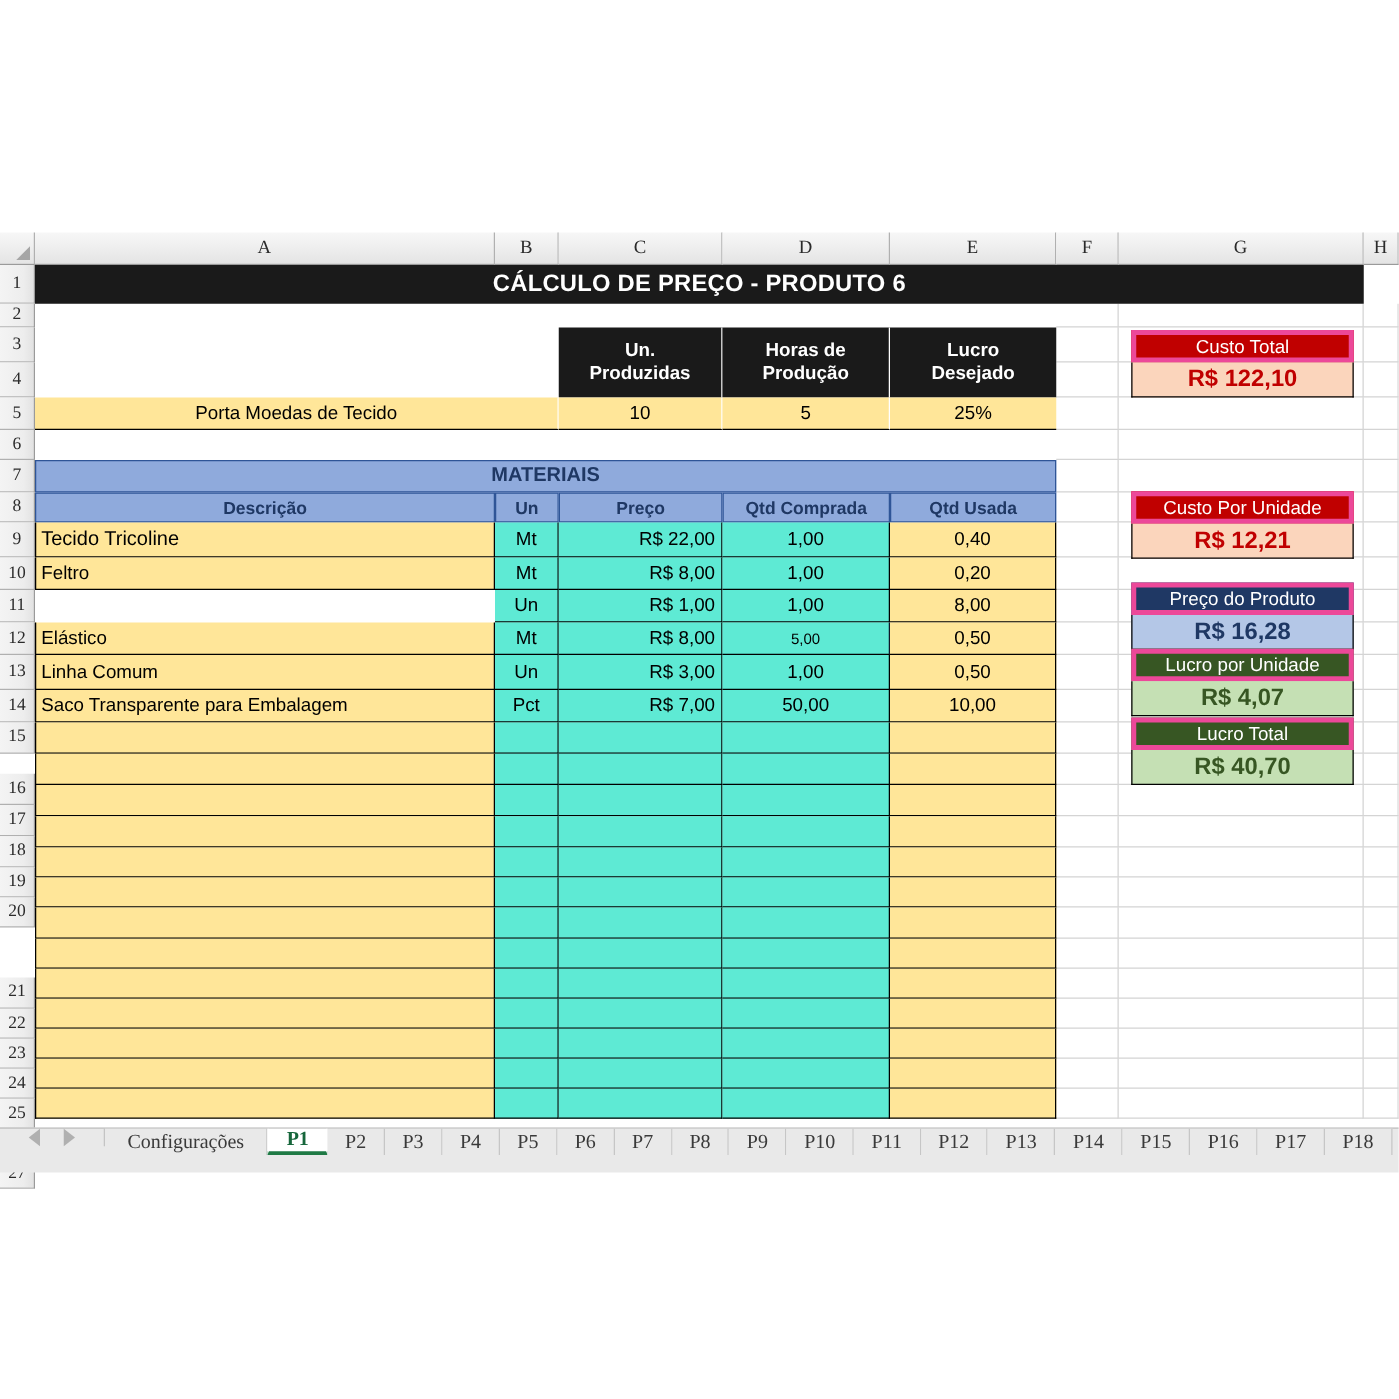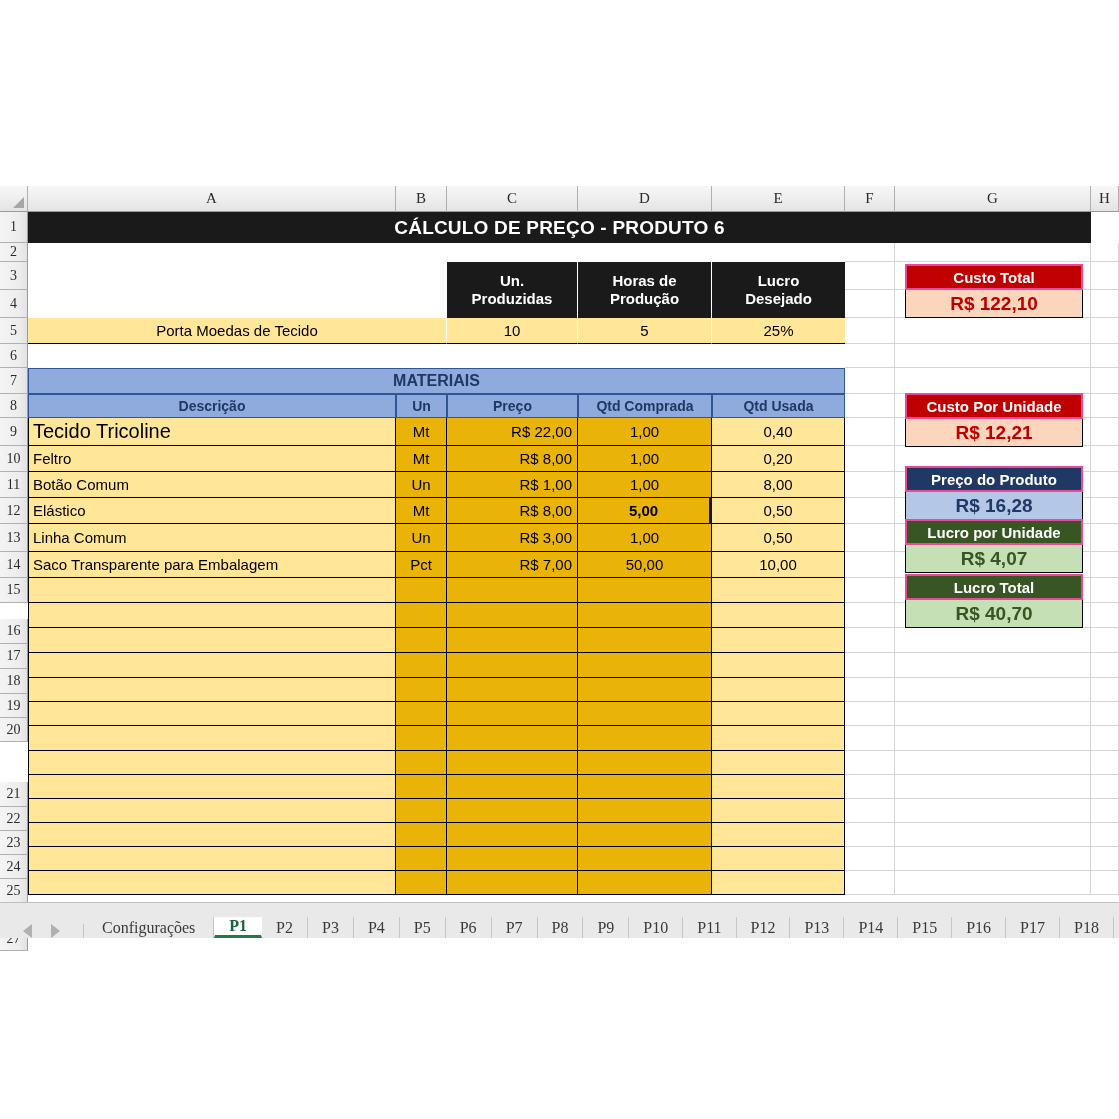--- a/index.html
+++ b/index.html
@@ -102,54 +102,54 @@
   }
   .title-band { font-size: 19px; letter-spacing: .2px; }
   .hdr-dark {
     background: #1a1a1a; color: #ffffff; font-weight: bold;
     font-size: 15px; line-height: 1.18;
     text-align: center;
     flex-direction: column;
     justify-content: center;
   }
   .yellow { background: #ffe699; }
-  .gray   { background: #eab308; }
+  .gray   { background: #5eead4; }
   .blue-hdr {
     background: #8faadc; color: #1f3864; font-weight: bold;
     border: 1px solid #2f5597;
   }
   .mat-title {
     background: #8faadc; color: #1f3864; font-weight: bold; font-size: 16px;
     border: 1px solid #2f5597;
   }
   .gridline { border-right: 1px solid #d4d4d4; border-bottom: 1px solid #d4d4d4; }
 
   
   .card { position: absolute; }
   .card-hd {
     height: 26px;
     display: flex; align-items: center; justify-content: center;
-    font-weight: bold; font-size: 15px; color: #ffffff;
-    border: 2px solid #ec4899;
+    font-weight: normal; font-size: 15px; color: #ffffff;
+    border: 4px solid #ec4899;
   }
   .card-vl {
     height: 28px;
     display: flex; align-items: center; justify-content: center;
     font-weight: bold; font-size: 19px;
     border: 1px solid #000; border-top: none;
   }
 
   
   #tabbar {
     position: absolute;
     left: 0; top: 902px;
     width: 1119px; height: 36px;
     background: #e9e9e9;
     border-top: 1px solid #bfbfbf;
-    display: flex; align-items: flex-end;
+    display: flex; align-items: flex-start;
   }
   .navarrows {
     width: 84px; display: flex; align-items: center;
     justify-content: space-around;
     border-right: 1px solid #c4c4c4;
     padding: 0 14px;
   }
   .arrow { width: 0; height: 0; opacity: .45; }
   .arrow-l { border-top: 7px solid transparent; border-bottom: 7px solid transparent; border-right: 9px solid #6b6b6b; }
   .arrow-r { border-top: 7px solid transparent; border-bottom: 7px solid transparent; border-left: 9px solid #6b6b6b; }
@@ -319,39 +319,38 @@
         <div class="cell yellow c-center" style="left: 0px; top: 106px; width: 419px; height: 26px;;border-bottom:1px solid #000;border-right:1px solid #fff;font-size:15px;">Porta Moedas de Tecido</div>
         <div class="cell yellow c-center" style="left: 419px; top: 106px; width: 131px; height: 26px;;border-bottom:1px solid #000;border-right:1px solid #fff;font-size:15px;">10</div>
         <div class="cell yellow c-center" style="left: 550px; top: 106px; width: 134px; height: 26px;;border-bottom:1px solid #000;border-right:1px solid #fff;font-size:15px;">5</div>
         <div class="cell yellow c-center" style="left: 684px; top: 106px; width: 133px; height: 26px;;border-bottom:1px solid #000;font-size:15px;">25%</div>
         <div class="cell mat-title c-center" style="left: 0px; top: 156px; width: 817px; height: 26px;">MATERIAIS</div>
         <div class="cell blue-hdr c-center" style="left: 0px; top: 182px; width: 368px; height: 24px;;font-size:14px;">Descrição</div>
         <div class="cell blue-hdr c-center" style="left: 368px; top: 182px; width: 51px; height: 24px;;font-size:14px;">Un</div>
         <div class="cell blue-hdr c-center" style="left: 419px; top: 182px; width: 131px; height: 24px;;font-size:14px;">Preço</div>
         <div class="cell blue-hdr c-center" style="left: 550px; top: 182px; width: 134px; height: 24px;;font-size:14px;">Qtd Comprada</div>
         <div class="cell blue-hdr c-center" style="left: 684px; top: 182px; width: 133px; height: 24px;;font-size:14px;">Qtd Usada</div>
-        <div class="cell yellow c-left" style="left: 0px; top: 206px; width: 368px; height: 28px;;border-bottom:1px solid #000;border-left:1px solid #000;border-right:1px solid #000;font-size:20px;">Tecido Tricoline</div>
+        <div class="cell yellow c-left" style="left: 0px; top: 206px; width: 368px; height: 28px;;border-bottom:1px solid #000;border-left:1px solid #000;border-right:1px solid #000;font-size:16px;">Tecido Tricoline</div>
         <div class="cell gray c-center" style="left: 368px; top: 206px; width: 51px; height: 28px;;border-bottom:1px solid #000;border-right:1px solid #000;font-size:15px;">Mt</div>
         <div class="cell gray c-right" style="left: 419px; top: 206px; width: 131px; height: 28px;;border-bottom:1px solid #000;border-right:1px solid #000;font-size:15px;">R$ 22,00</div>
         <div class="cell gray c-center" style="left: 550px; top: 206px; width: 134px; height: 28px;;border-bottom:1px solid #000;border-right:1px solid #000;font-size:15px;">1,00</div>
         <div class="cell yellow c-center" style="left: 684px; top: 206px; width: 133px; height: 28px;;border-bottom:1px solid #000;border-right:1px solid #000;font-size:15px;">0,40</div>
         <div class="cell yellow c-left" style="left: 0px; top: 234px; width: 368px; height: 26px;;border-bottom:1px solid #000;border-left:1px solid #000;border-right:1px solid #000;font-size:15px;">Feltro</div>
         <div class="cell gray c-center" style="left: 368px; top: 234px; width: 51px; height: 26px;;border-bottom:1px solid #000;border-right:1px solid #000;font-size:15px;">Mt</div>
         <div class="cell gray c-right" style="left: 419px; top: 234px; width: 131px; height: 26px;;border-bottom:1px solid #000;border-right:1px solid #000;font-size:15px;">R$ 8,00</div>
         <div class="cell gray c-center" style="left: 550px; top: 234px; width: 134px; height: 26px;;border-bottom:1px solid #000;border-right:1px solid #000;font-size:15px;">1,00</div>
         <div class="cell yellow c-center" style="left: 684px; top: 234px; width: 133px; height: 26px;;border-bottom:1px solid #000;border-right:1px solid #000;font-size:15px;">0,20</div>
-        <div class="cell yellow c-left" style="left: 0px; top: 260px; width: 368px; height: 26px;;border-bottom:1px solid #000;border-left:1px solid #000;border-right:1px solid #000;font-size:15px;">Botão Comum</div>
         <div class="cell gray c-center" style="left: 368px; top: 260px; width: 51px; height: 26px;;border-bottom:1px solid #000;border-right:1px solid #000;font-size:15px;">Un</div>
         <div class="cell gray c-right" style="left: 419px; top: 260px; width: 131px; height: 26px;;border-bottom:1px solid #000;border-right:1px solid #000;font-size:15px;">R$ 1,00</div>
         <div class="cell gray c-center" style="left: 550px; top: 260px; width: 134px; height: 26px;;border-bottom:1px solid #000;border-right:1px solid #000;font-size:15px;">1,00</div>
         <div class="cell yellow c-center" style="left: 684px; top: 260px; width: 133px; height: 26px;;border-bottom:1px solid #000;border-right:1px solid #000;font-size:15px;">8,00</div>
         <div class="cell yellow c-left" style="left: 0px; top: 286px; width: 368px; height: 26px;;border-bottom:1px solid #000;border-left:1px solid #000;border-right:1px solid #000;font-size:15px;">Elástico</div>
         <div class="cell gray c-center" style="left: 368px; top: 286px; width: 51px; height: 26px;;border-bottom:1px solid #000;border-right:1px solid #000;font-size:15px;">Mt</div>
         <div class="cell gray c-right" style="left: 419px; top: 286px; width: 131px; height: 26px;;border-bottom:1px solid #000;border-right:1px solid #000;font-size:15px;">R$ 8,00</div>
-        <div class="cell gray c-center" style="left: 550px; top: 286px; width: 134px; height: 26px;;border-bottom:1px solid #000;border-right:3px solid #0f172a;font-size:15px;font-weight:bold;">5,00</div>
+        <div class="cell gray c-center" style="left: 550px; top: 286px; width: 134px; height: 26px;;border-bottom:1px solid #000;border-right:1px solid #0f172a;font-size:12px;">5,00</div>
         <div class="cell yellow c-center" style="left: 684px; top: 286px; width: 133px; height: 26px;;border-bottom:1px solid #000;border-right:1px solid #000;font-size:15px;">0,50</div>
         <div class="cell yellow c-left" style="left: 0px; top: 312px; width: 368px; height: 28px;;border-bottom:1px solid #000;border-left:1px solid #000;border-right:1px solid #000;font-size:15px;">Linha Comum</div>
         <div class="cell gray c-center" style="left: 368px; top: 312px; width: 51px; height: 28px;;border-bottom:1px solid #000;border-right:1px solid #000;font-size:15px;">Un</div>
         <div class="cell gray c-right" style="left: 419px; top: 312px; width: 131px; height: 28px;;border-bottom:1px solid #000;border-right:1px solid #000;font-size:15px;">R$ 3,00</div>
         <div class="cell gray c-center" style="left: 550px; top: 312px; width: 134px; height: 28px;;border-bottom:1px solid #000;border-right:1px solid #000;font-size:15px;">1,00</div>
         <div class="cell yellow c-center" style="left: 684px; top: 312px; width: 133px; height: 28px;;border-bottom:1px solid #000;border-right:1px solid #000;font-size:15px;">0,50</div>
         <div class="cell yellow c-left" style="left: 0px; top: 340px; width: 368px; height: 26px;;border-bottom:1px solid #000;border-left:1px solid #000;border-right:1px solid #000;font-size:15px;">Saco Transparente para Embalagem</div>
         <div class="cell gray c-center" style="left: 368px; top: 340px; width: 51px; height: 26px;;border-bottom:1px solid #000;border-right:1px solid #000;font-size:15px;">Pct</div>
         <div class="cell gray c-right" style="left: 419px; top: 340px; width: 131px; height: 26px;;border-bottom:1px solid #000;border-right:1px solid #000;font-size:15px;">R$ 7,00</div>
         <div class="cell gray c-center" style="left: 550px; top: 340px; width: 134px; height: 26px;;border-bottom:1px solid #000;border-right:1px solid #000;font-size:15px;">50,00</div>

